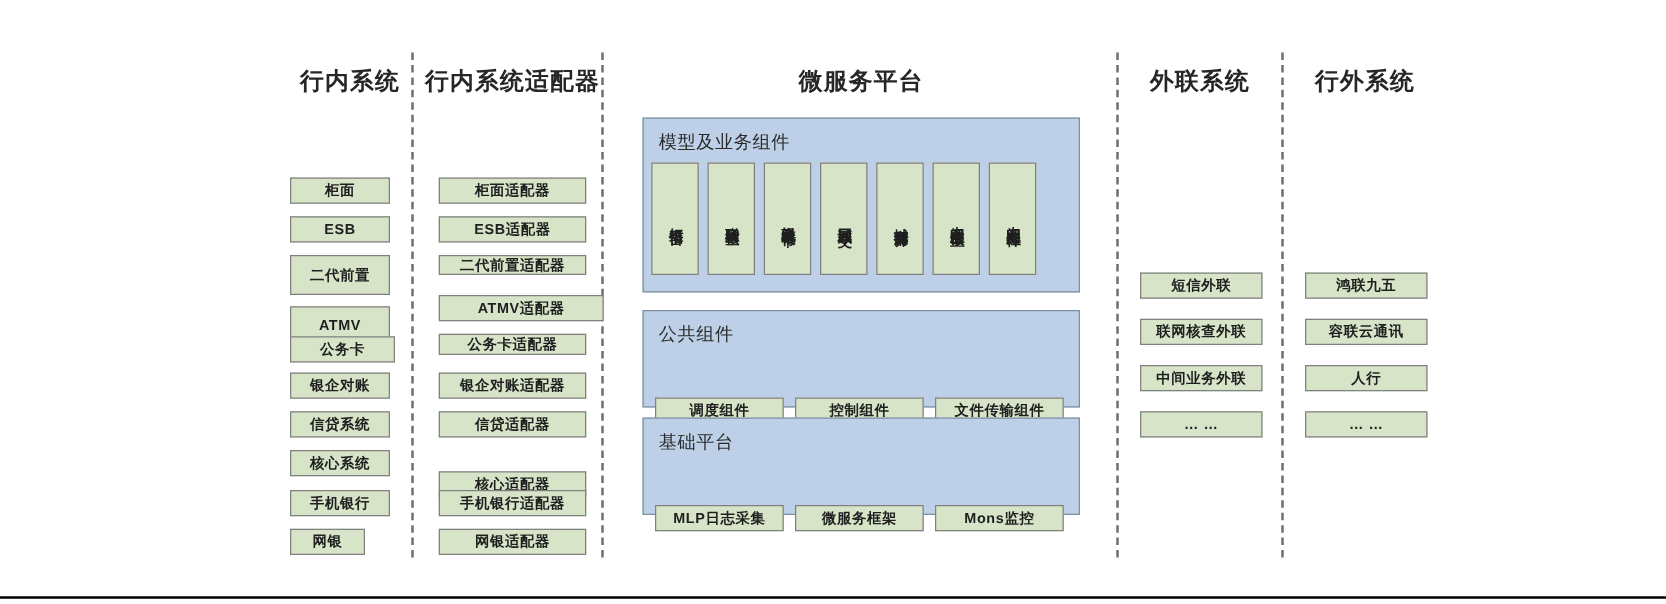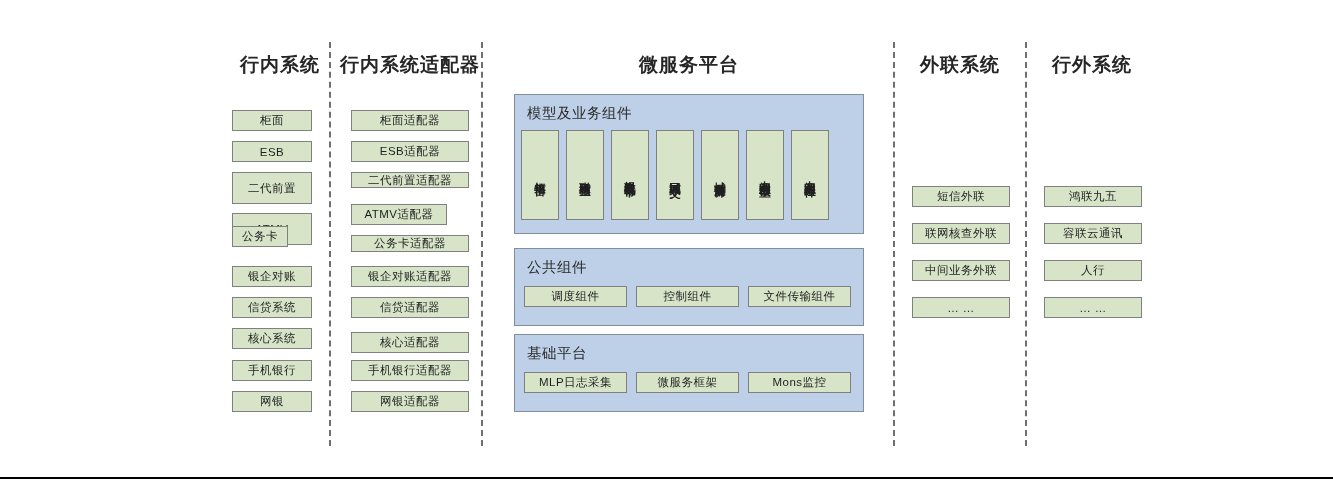--- a/index.html
+++ b/index.html
@@ -44,24 +44,25 @@
   }
   .gbox {
     position: absolute;
     background: #d7e4c8;
     border: 1px solid #808080;
     box-sizing: border-box;
     display: flex;
     align-items: center;
     justify-content: center;
     font-size: 11.5px;
-    font-weight: normal;
+    font-weight: bold;
     color: #1f1f1f;
     letter-spacing: 0.5px;
     text-align: center;
+    margin-top: 32px;
   }
   .gbox-v {
     position: absolute;
     background: #d7e4c8;
     border: 1px solid #808080;
     box-sizing: border-box;
     display: flex;
     align-items: center;
     justify-content: center;
     font-size: 11.5px;
@@ -98,35 +99,35 @@
       <div class="divider" style="left: 481px;"></div>
       <div class="divider" style="left: 893px;"></div>
       <div class="divider" style="left: 1025px;"></div>
     </div>
   <div id="columns-layer">
       <div class="col-title" style="left: 232px; top: 52px; width: 96px;">行内系统</div>
       <div class="gbox" style="left: 232px; top: 110px; width: 80px; height: 21px;">柜面</div>
       <div class="gbox" style="left: 232px; top: 141.2px; width: 80px; height: 21px;">ESB</div>
       <div class="gbox" style="left: 232px; top: 172.4px; width: 80px; height: 32px;">二代前置</div>
       <div class="gbox" style="left: 232px; top: 213px; width: 80px; height: 32px; text-align: center;">ATMV</div>
-      <div class="gbox" style="left: 232px; top: 226px; width: 56px; height: 21px;">公务卡</div>
+      <div class="gbox" style="left: 232px; top: 237px; width: 84px; height: 21px;">公务卡</div>
       <div class="gbox" style="left: 232px; top: 266px; width: 80px; height: 21px;">银企对账</div>
       <div class="gbox" style="left: 232px; top: 297.2px; width: 80px; height: 21px;">信贷系统</div>
       <div class="gbox" style="left: 232px; top: 328.4px; width: 80px; height: 21px;">核心系统</div>
       <div class="gbox" style="left: 232px; top: 359.6px; width: 80px; height: 21px;">手机银行</div>
-      <div class="gbox" style="left: 232px; top: 390.8px; width: 80px; height: 21px;">网银</div>
+      <div class="gbox" style="left: 232px; top: 390.8px; width: 60px; height: 21px;">网银</div>
       <div class="col-title" style="left: 340px; top: 52px; width: 140px;">行内系统适配器</div>
       <div class="gbox" style="left: 351px; top: 110px; width: 118px; height: 21px;">柜面适配器</div>
       <div class="gbox" style="left: 351px; top: 141.2px; width: 118px; height: 21px;">ESB适配器</div>
       <div class="gbox" style="left: 351px; top: 172.4px; width: 118px; height: 16px;">二代前置适配器</div>
-      <div class="gbox" style="left: 351px; top: 203.6px; width: 96px; height: 21px;">ATMV适配器</div>
+      <div class="gbox" style="left: 351px; top: 203.6px; width: 132px; height: 21px;">ATMV适配器</div>
       <div class="gbox" style="left: 351px; top: 234.8px; width: 118px; height: 17px;">公务卡适配器</div>
       <div class="gbox" style="left: 351px; top: 266px; width: 118px; height: 21px;">银企对账适配器</div>
       <div class="gbox" style="left: 351px; top: 297.2px; width: 118px; height: 21px;">信贷适配器</div>
-      <div class="gbox" style="left: 351px; top: 332px; width: 118px; height: 21px;">核心适配器</div>
+      <div class="gbox" style="left: 351px; top: 345px; width: 118px; height: 21px;">核心适配器</div>
       <div class="gbox" style="left: 351px; top: 359.6px; width: 118px; height: 21px;">手机银行适配器</div>
       <div class="gbox" style="left: 351px; top: 390.8px; width: 118px; height: 21px;">网银适配器</div>
       <div class="col-title" style="left: 900px; top: 52px; width: 120px;">外联系统</div>
       <div class="gbox" style="left: 912px; top: 186px; width: 98px; height: 21px;">短信外联</div>
       <div class="gbox" style="left: 912px; top: 223px; width: 98px; height: 21px;">联网核查外联</div>
       <div class="gbox" style="left: 912px; top: 260px; width: 98px; height: 21px;">中间业务外联</div>
       <div class="gbox" style="left: 912px; top: 297px; width: 98px; height: 21px;">… …</div>
       <div class="col-title" style="left: 1032px; top: 52px; width: 120px;">行外系统</div>
       <div class="gbox" style="left: 1044px; top: 186px; width: 98px; height: 21px;">鸿联九五</div>
       <div class="gbox" style="left: 1044px; top: 223px; width: 98px; height: 21px;">容联云通讯</div>

